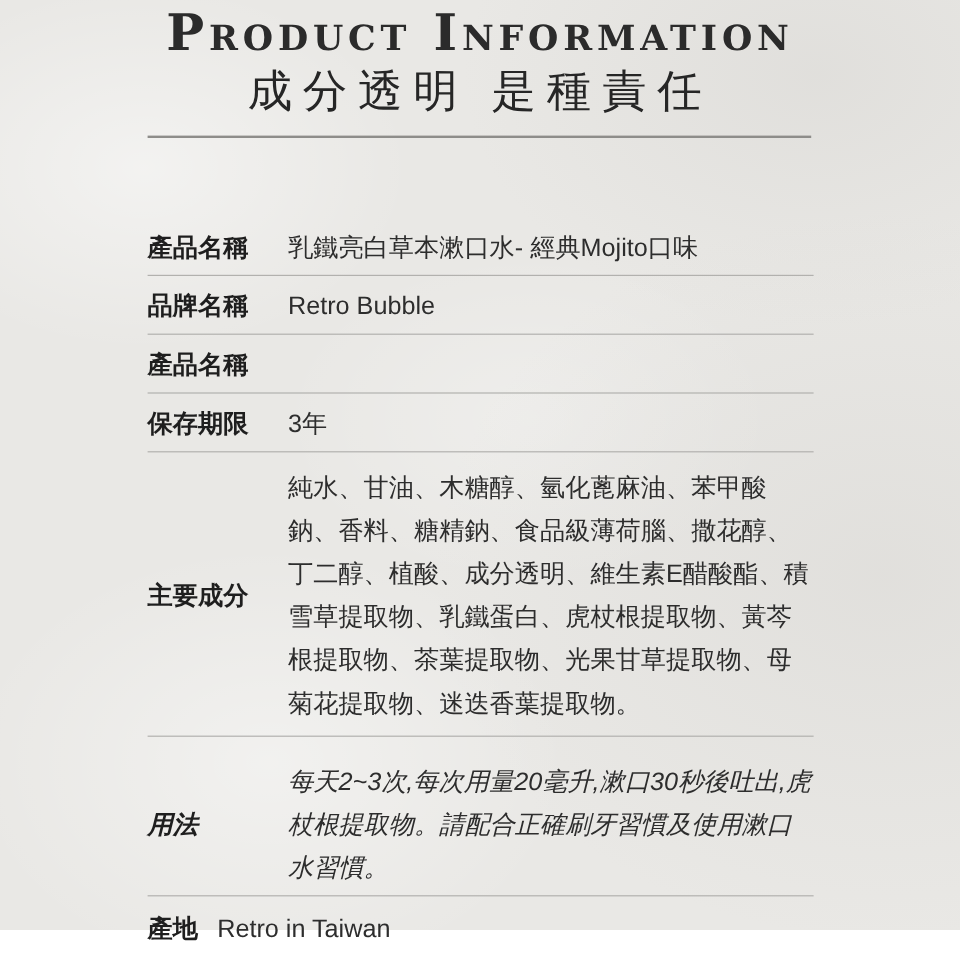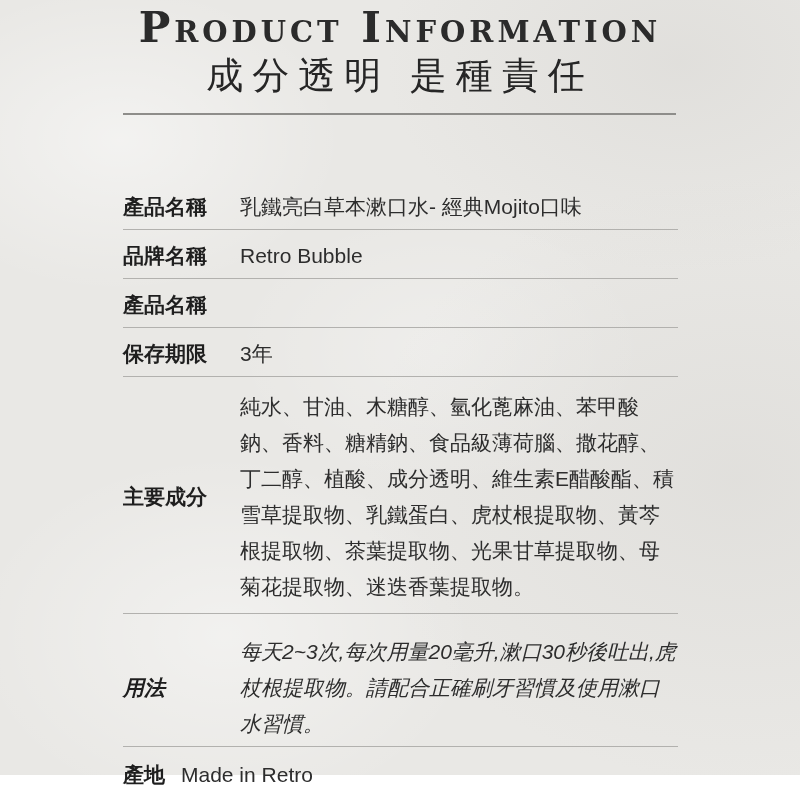--- a/index.html
+++ b/index.html
@@ -131,18 +131,18 @@
       <div class="spec-value">純水、甘油、木糖醇、氫化蓖麻油、苯甲酸鈉、香料、糖精鈉、食品級薄荷腦、撒花醇、丁二醇、植酸、成分透明、維生素E醋酸酯、積雪草提取物、乳鐵蛋白、虎杖根提取物、黃芩根提取物、茶葉提取物、光果甘草提取物、母菊花提取物、迷迭香葉提取物。</div>
     </div>
 
     <div class="spec-row tall usage">
       <div class="spec-label">用法</div>
       <div class="spec-value">每天2~3次,每次用量20毫升,漱口30秒後吐出,虎杖根提取物。請配合正確刷牙習慣及使用漱口水習慣。</div>
     </div>
 
     <div class="spec-row compact last">
       <div class="spec-label">產地</div>
-      <div class="spec-value">Made in Retro</div>
+      <div class="spec-value">Retro in Taiwan</div>
     </div>
 
   </div>
 
 </div>
 
 </body></html>

